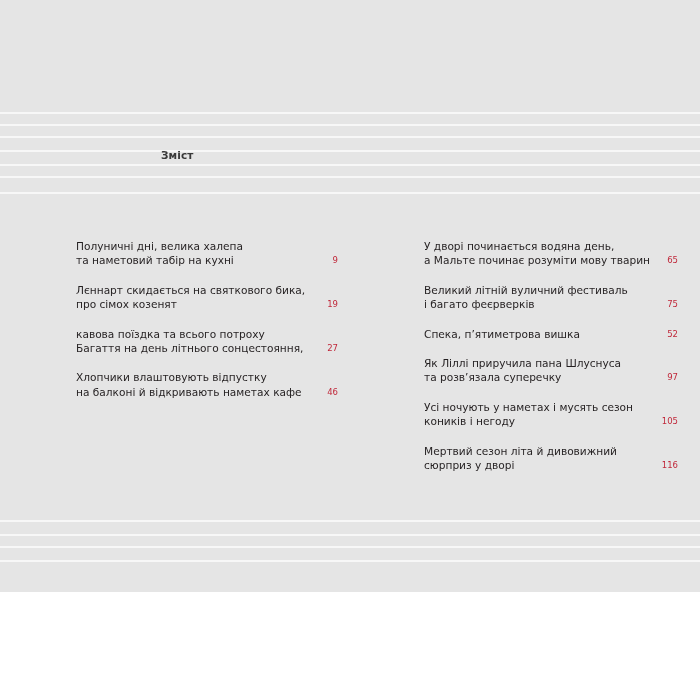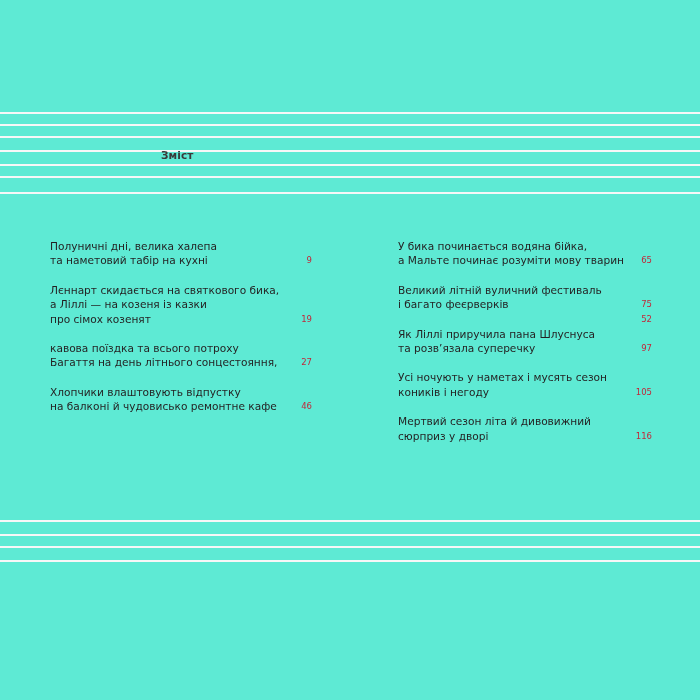--- a/index.html
+++ b/index.html
@@ -11,22 +11,22 @@
       width: 700px;
       height: 700px;
       position: relative;
       overflow: hidden;
       font-family: "DejaVu Sans", "Liberation Sans", sans-serif;
       color: #231f20;
     }
     .page {
       position: absolute;
       left: 0; top: 0;
-      width: 700px; height: 700px;
-      background: #5eead4;
+      width: 700px; height: 592px;
+      background: #e5e5e5;
     }
     
     .ghost {
       position: absolute;
       left: 0;
       width: 700px;
       height: 2px;
       background: #f7f7f7;
     }
     .toc-title {
@@ -34,20 +34,21 @@
       left: 161px;
       top: 149px;
       font-size: 10.5px;
       font-weight: bold;
       color: #3a3a3a;
       letter-spacing: 0.1px;
     }
     .column {
       position: absolute;
       top: 239px;
+      margin-left: 26px;
     }
     .column.left { left: 50px; width: 262px; }
     .column.right { left: 398px; width: 254px; }
     .entry {
       position: relative;
       margin: 0 0 15px 0;
       padding-right: 34px;
     }
     .entry .title-line {
       display: block;
@@ -87,48 +88,48 @@
   <div class="toc-title">Зміст</div>
 
   <div class="column left">
     <div class="entry">
       <span class="title-line">Полуничні дні, велика халепа</span>
       <span class="title-line">та наметовий табір на кухні</span>
       <span class="page-num">9</span>
     </div>
     <div class="entry">
       <span class="title-line">Лєннарт скидається на святкового бика,</span>
-      <span class="title-line">а Ліллі — на козеня із казки</span>
       <span class="title-line">про сімох козенят</span>
       <span class="page-num">19</span>
     </div>
     <div class="entry">
       <span class="title-line">кавова поїздка та всього потроху</span>
       <span class="title-line">Багаття на день літнього сонцестояння,</span>
       <span class="page-num">27</span>
     </div>
     <div class="entry">
       <span class="title-line">Хлопчики влаштовують відпустку</span>
-      <span class="title-line">на балконі й чудовисько ремонтне кафе</span>
+      <span class="title-line">на балконі й відкривають наметах кафе</span>
       <span class="page-num">46</span>
     </div>
   </div>
 
   <div class="column right">
     <div class="entry">
-      <span class="title-line">У бика починається водяна бійка,</span>
+      <span class="title-line">У дворі починається водяна день,</span>
       <span class="title-line">а Мальте починає розуміти мову тварин</span>
       <span class="page-num">65</span>
     </div>
     <div class="entry">
       <span class="title-line">Великий літній вуличний фестиваль</span>
       <span class="title-line">і багато феєрверків</span>
       <span class="page-num">75</span>
     </div>
     <div class="entry">
+      <span class="title-line">Спека, п’ятиметрова вишка</span>
       <span class="page-num">52</span>
     </div>
     <div class="entry">
       <span class="title-line">Як Ліллі приручила пана Шлуснуса</span>
       <span class="title-line">та розв’язала суперечку</span>
       <span class="page-num">97</span>
     </div>
     <div class="entry">
       <span class="title-line">Усі ночують у наметах і мусять сезон</span>
       <span class="title-line">коників і негоду</span>

